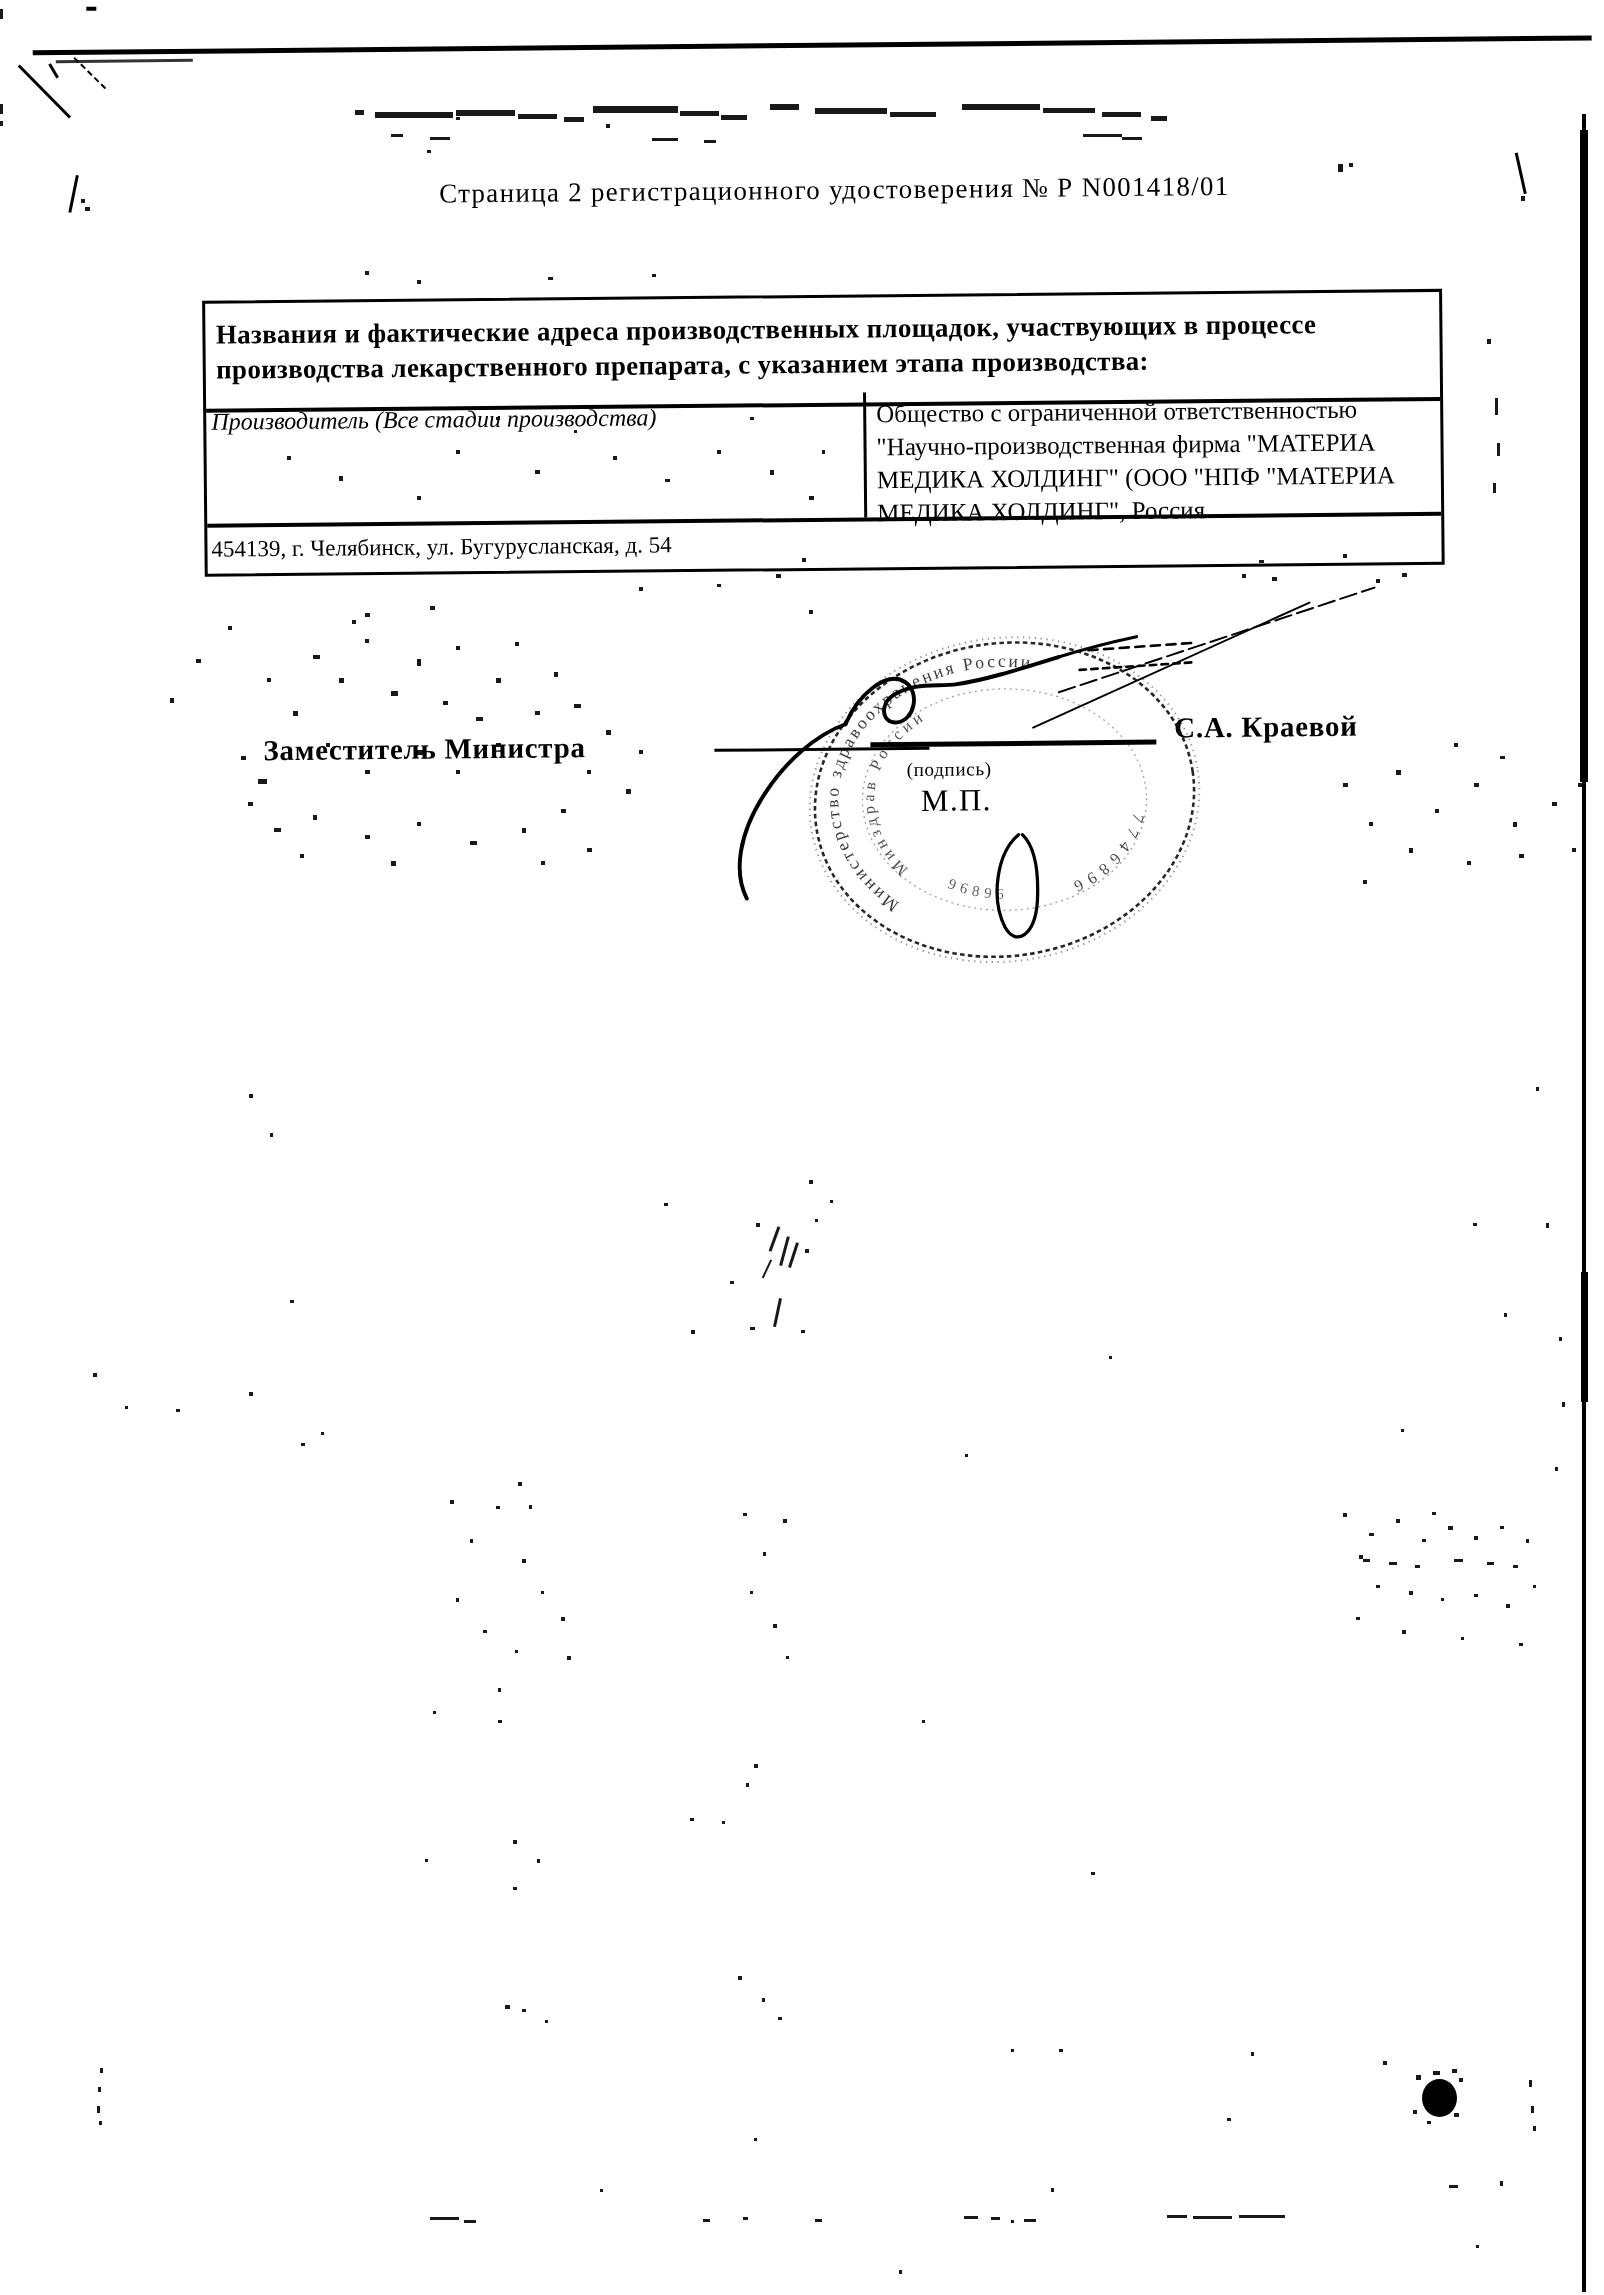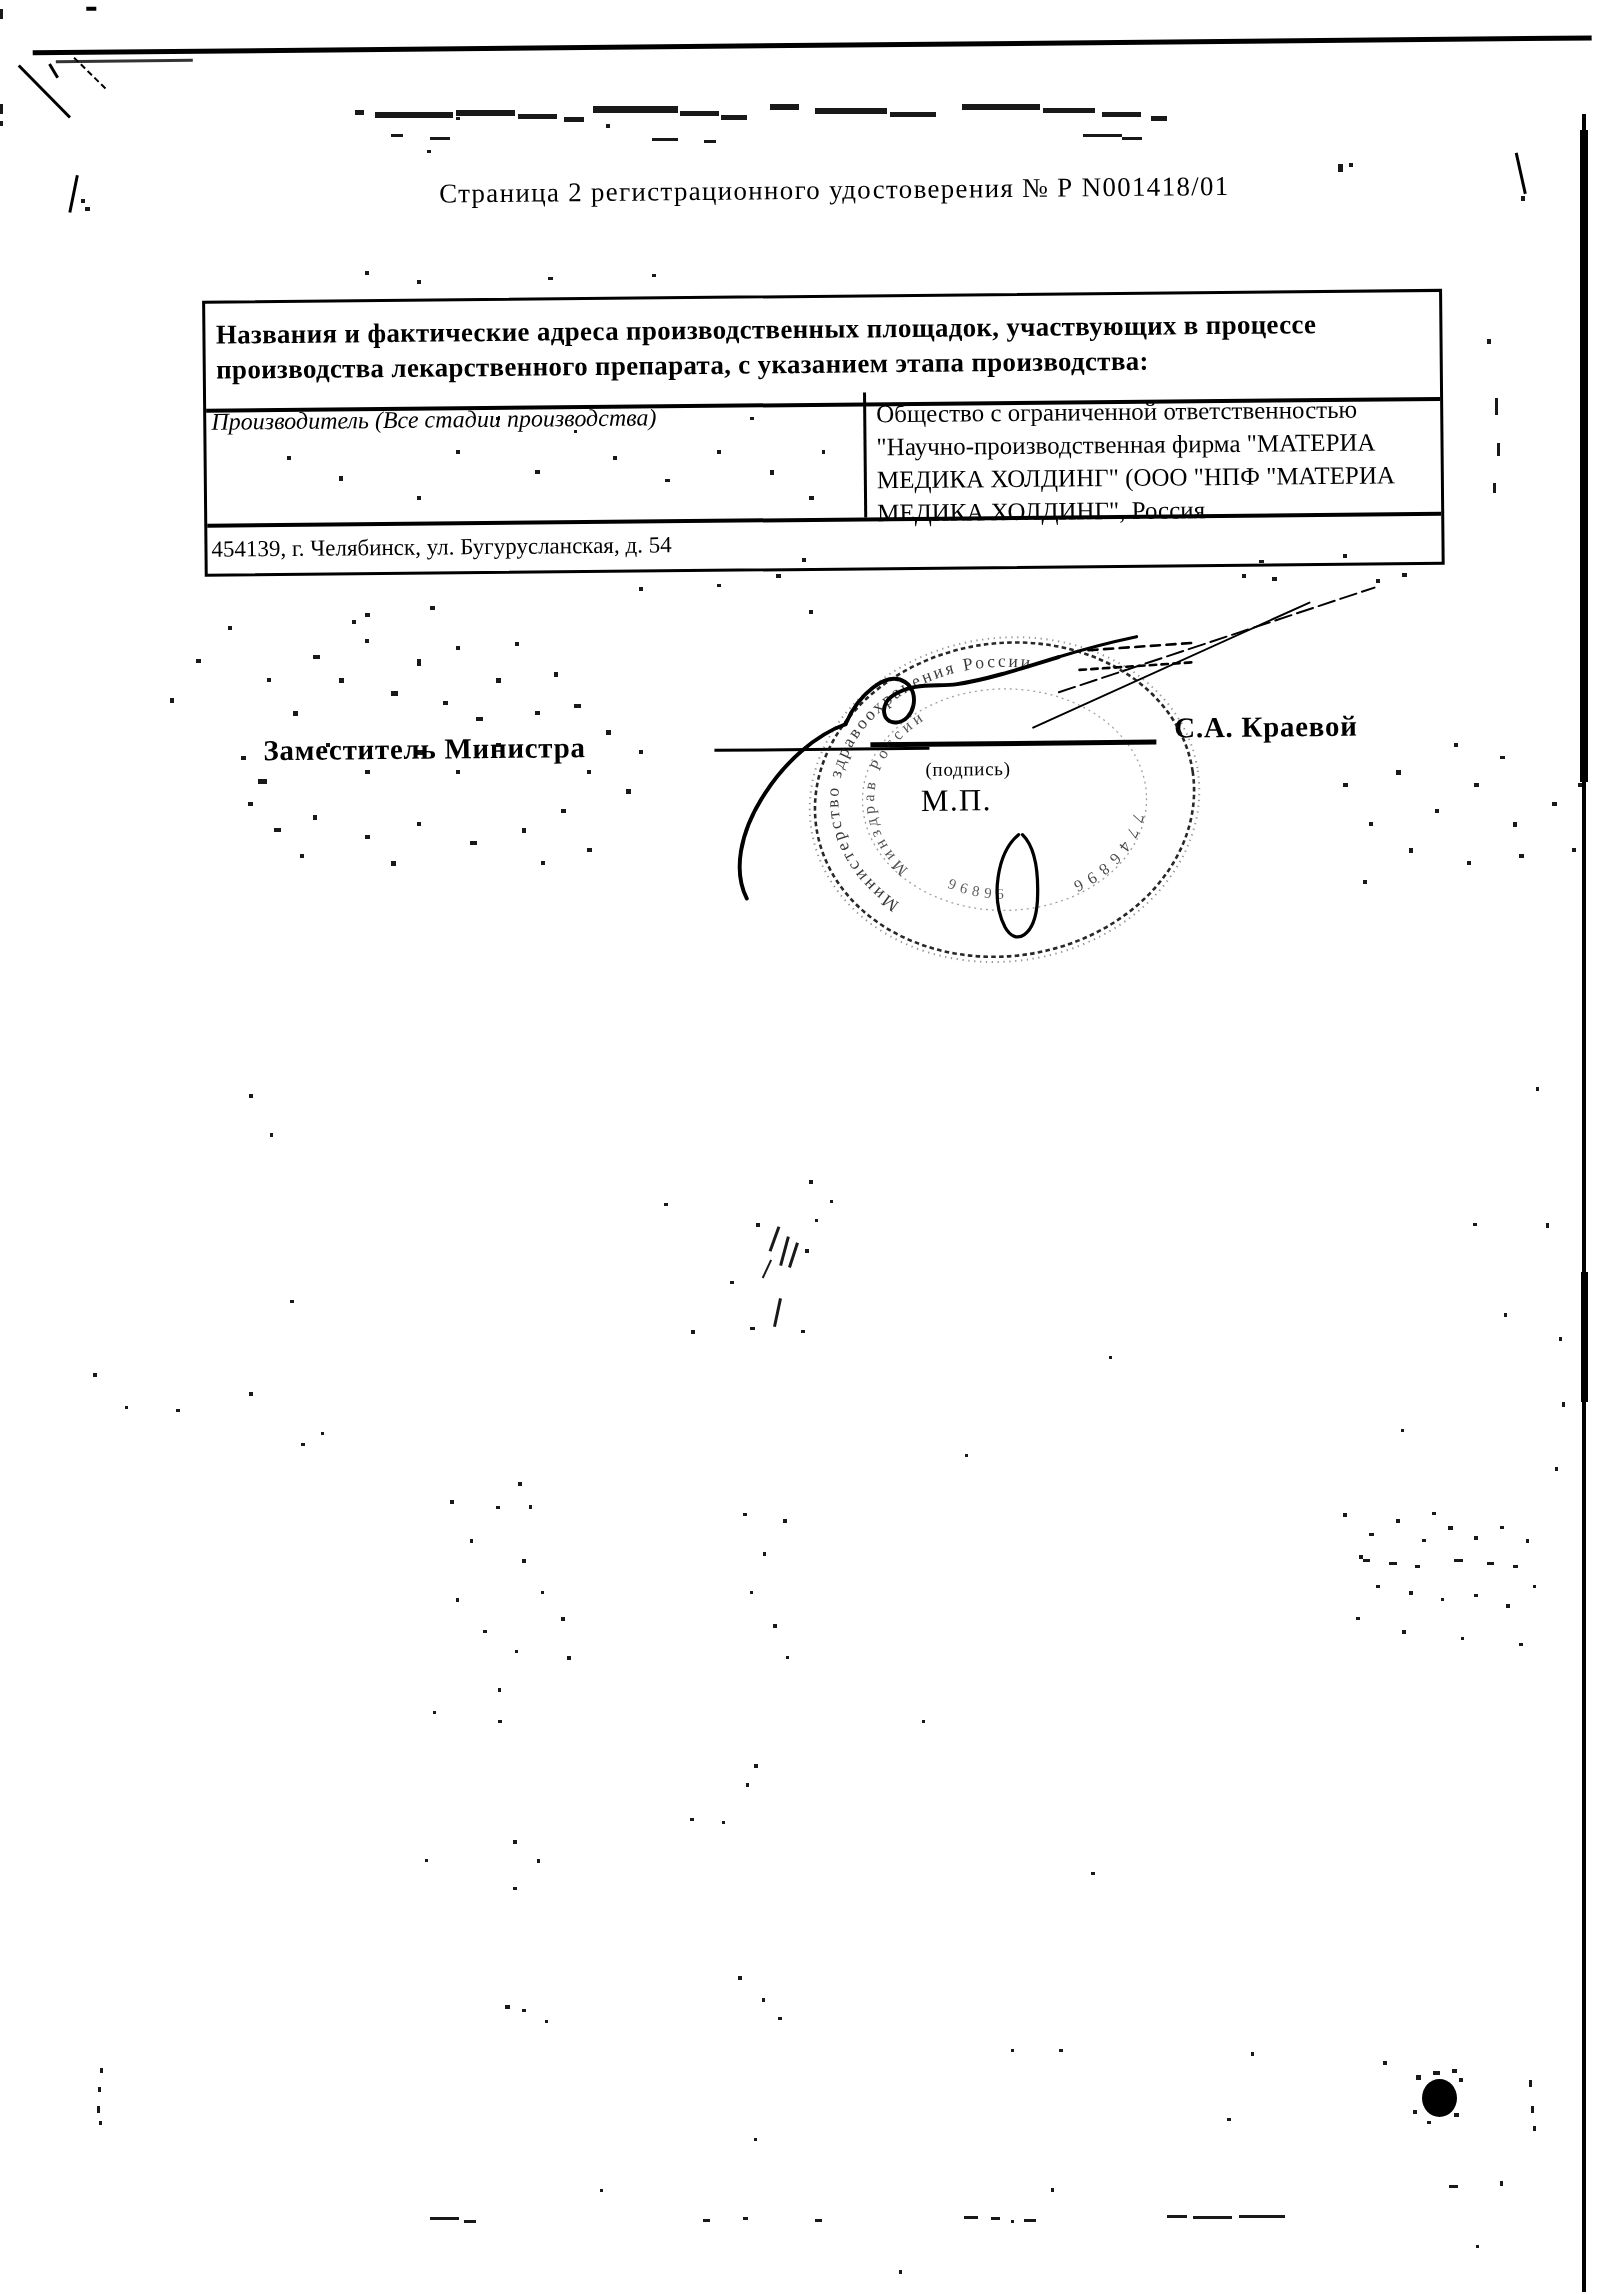--- a/index.html
+++ b/index.html
@@ -67,21 +67,21 @@
     position:absolute;left:260px;top:729px;
     font-size:29px;font-weight:bold;letter-spacing:0.7px;white-space:nowrap;
   }
   .sig-name{
     position:absolute;left:1171px;top:715px;
     font-size:29px;font-weight:bold;letter-spacing:0.7px;white-space:nowrap;
   }
   .sig-line-a{position:absolute;left:711px;top:748px;width:215px;height:2.6px;background:#000;}
   .sig-line-b{position:absolute;left:867px;top:743px;width:286px;height:4.6px;background:#000;}
   .sig-caption{
-    position:absolute;left:903px;top:760px;width:104px;text-align:right;
+    position:absolute;left:903px;top:760px;width:104px;text-align:left;
     font-size:19px;letter-spacing:0.7px;
   }
   .seal-caption{
     position:absolute;left:917px;top:784px;
     font-size:31px;letter-spacing:1.3px;
   }
   .stamp-svg{position:absolute;left:691px;top:567px;}
   .ink-blot{
     position:absolute;left:1422px;top:2079px;width:35px;height:38px;
     background:#000;border-radius:50%;

